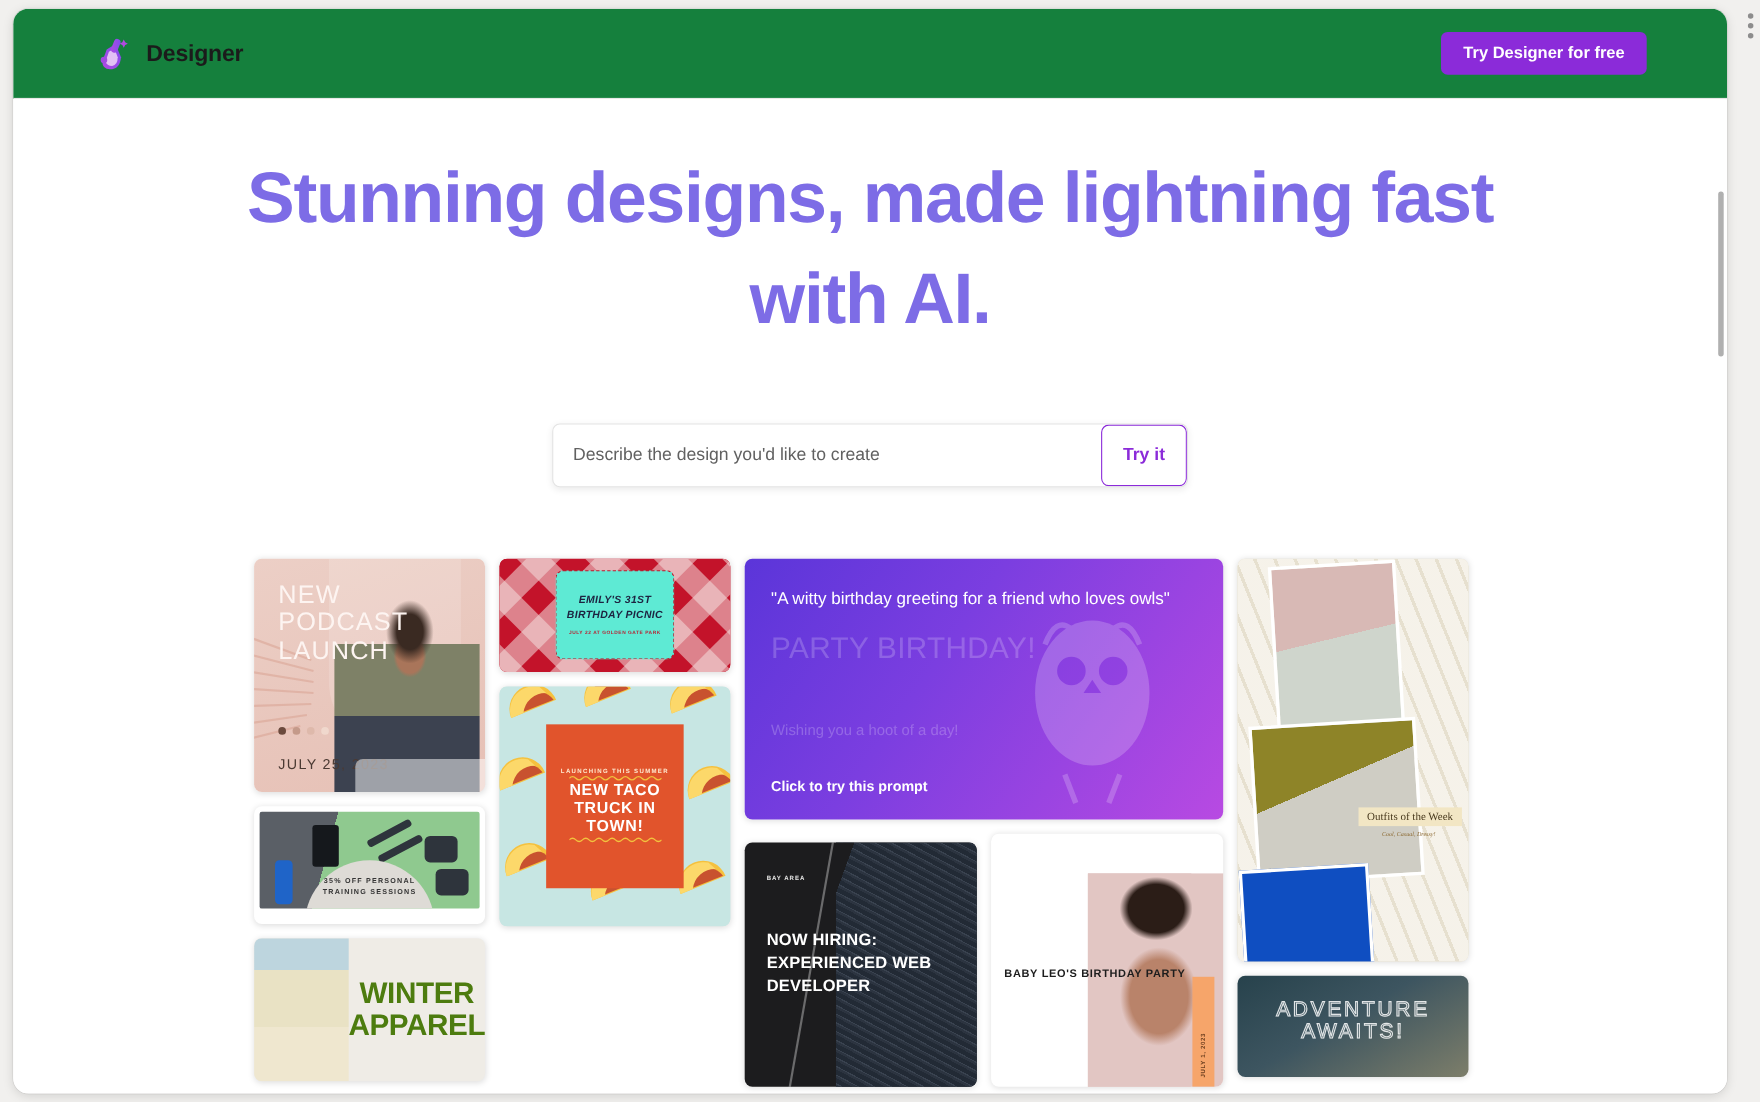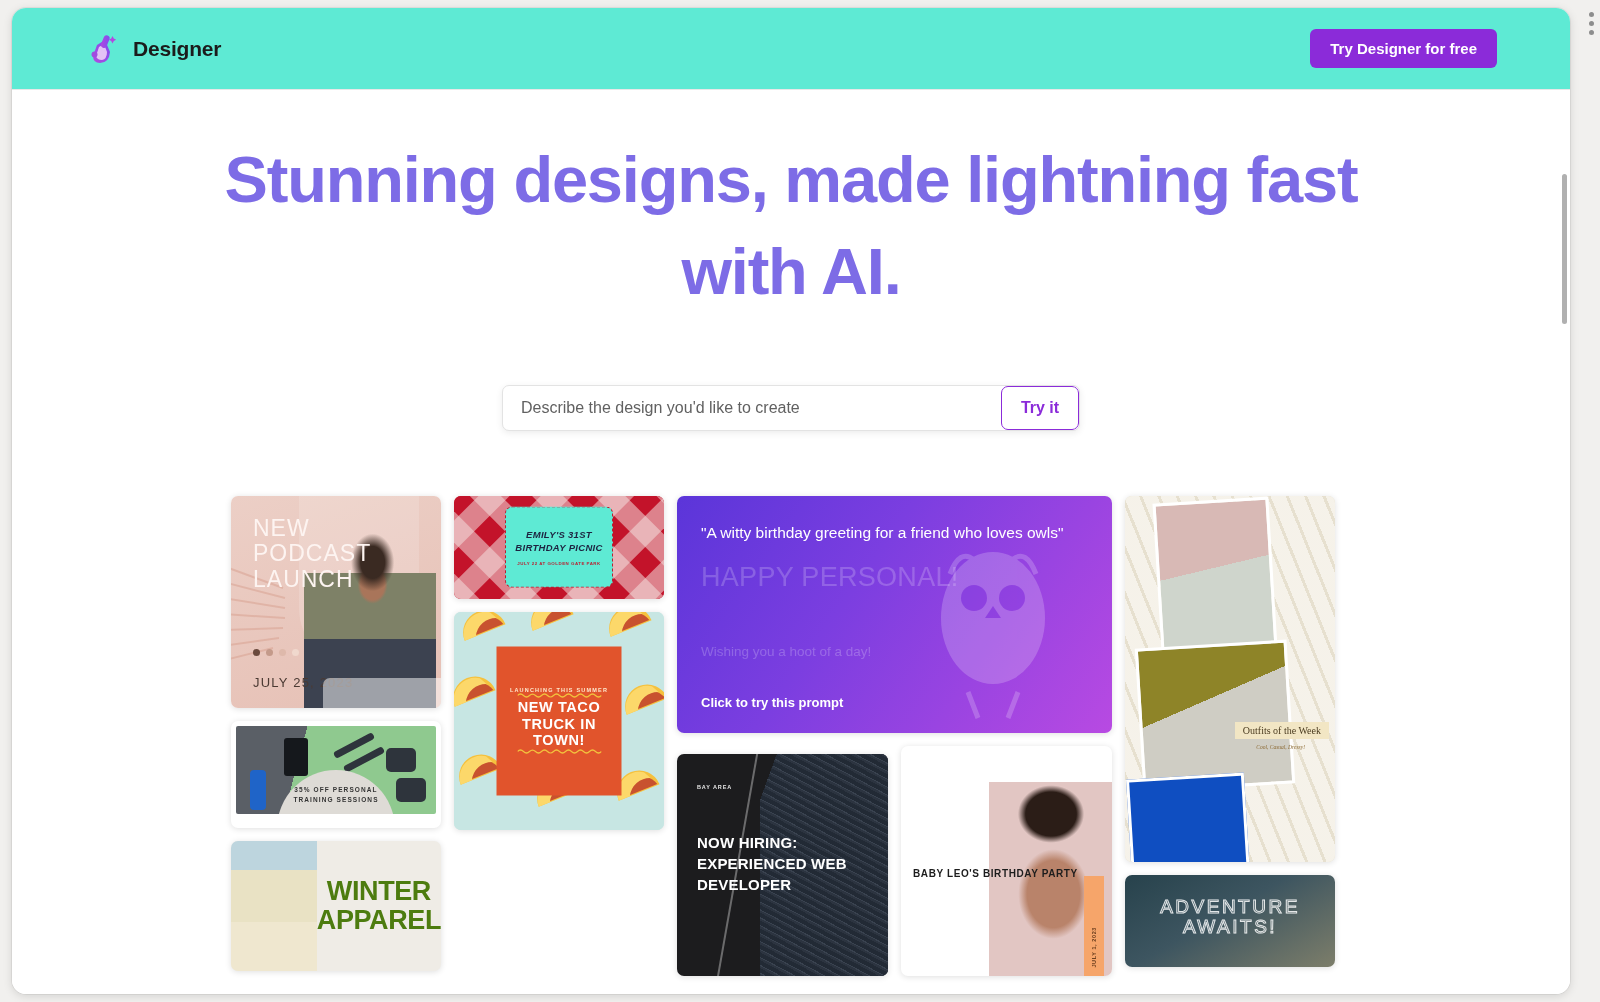--- a/index.html
+++ b/index.html
@@ -28,21 +28,21 @@
     align-items: center; gap: 4px; z-index: 40;
   }
   .win-dots i { width: 5px; height: 5px; border-radius: 50%; background: #8d8d8d; display: block; }
 
   
   .header {
     position: relative; height: 82px;
     border-bottom: 1px solid #e8e8e8;
     display: flex; align-items: center;
     padding: 0 73px 0 74px;
-    background: #5eead4;
+    background: #15803d;
   }
   .brand { display: flex; align-items: center; gap: 13px; }
   .brand-logo { width: 34px; height: 34px; display: block; }
   .brand-name { font-size: 21px; font-weight: 700; color: #1b1b1b; letter-spacing: -.2px; }
 
   .cta-top {
     margin-left: auto;
     background: #8b2bd9; color: #fff;
     border: none; border-radius: 6px;
     font-family: inherit; font-size: 15px; font-weight: 600;
@@ -56,21 +56,21 @@
     text-align: center;
     color: #7d6ce6;
     font-size: 65px; line-height: 1.42;
     font-weight: 700; letter-spacing: -1.2px;
     padding: 44px 170px 0;
   }
 
   .searchwrap { display: flex; justify-content: center; margin-top: 66px; }
   .searchbar {
     display: flex; align-items: stretch;
-    width: 578px; height: 46px;
+    width: 578px; height: 58px;
     background: #fff;
     border: 1px solid #e3e3e3; border-radius: 7px;
     box-shadow: 0 2px 7px rgba(0,0,0,.08);
     overflow: hidden;
   }
   .searchbar input {
     flex: 1; border: none; outline: none;
     font-family: inherit; font-size: 16px; color: #1b1b1b;
     padding: 0 18px; background: transparent;
   }
@@ -451,21 +451,21 @@
           <div class="card c-owl">
             <svg class="owl-shape" viewBox="0 0 190 208">
               <ellipse cx="95" cy="96" rx="52" ry="66" fill="#fff"></ellipse>
               <path d="M52 52 q10 -26 24 -14 M138 52 q-10 -26 -24 -14" stroke="#fff" stroke-width="5" fill="none"></path>
               <circle cx="76" cy="76" r="13" fill="#7b3ee0"></circle>
                 <circle cx="114" cy="76" r="13" fill="#7b3ee0"></circle>
               <path d="M95 84 l-8 12 h16 z" fill="#7b3ee0"></path>
               <path d="M70 170 l10 26 M120 170 l-10 26" stroke="#fff" stroke-width="5"></path>
             </svg>
             <div class="owl-quote">"A witty birthday greeting for a friend who loves owls"</div>
-            <div class="owl-big">HAPPY PERSONAL!</div>
+            <div class="owl-big">PARTY BIRTHDAY!</div>
             <div class="owl-sub">Wishing you a hoot of a day!</div>
             <div class="owl-cta">Click to try this prompt</div>
           </div>
 
           <div class="row2">
 
             <div class="card c-hiring">
               <div class="hire-city"></div>
               <div class="hire-diag"></div>
               <div class="hire-label">BAY AREA</div>

